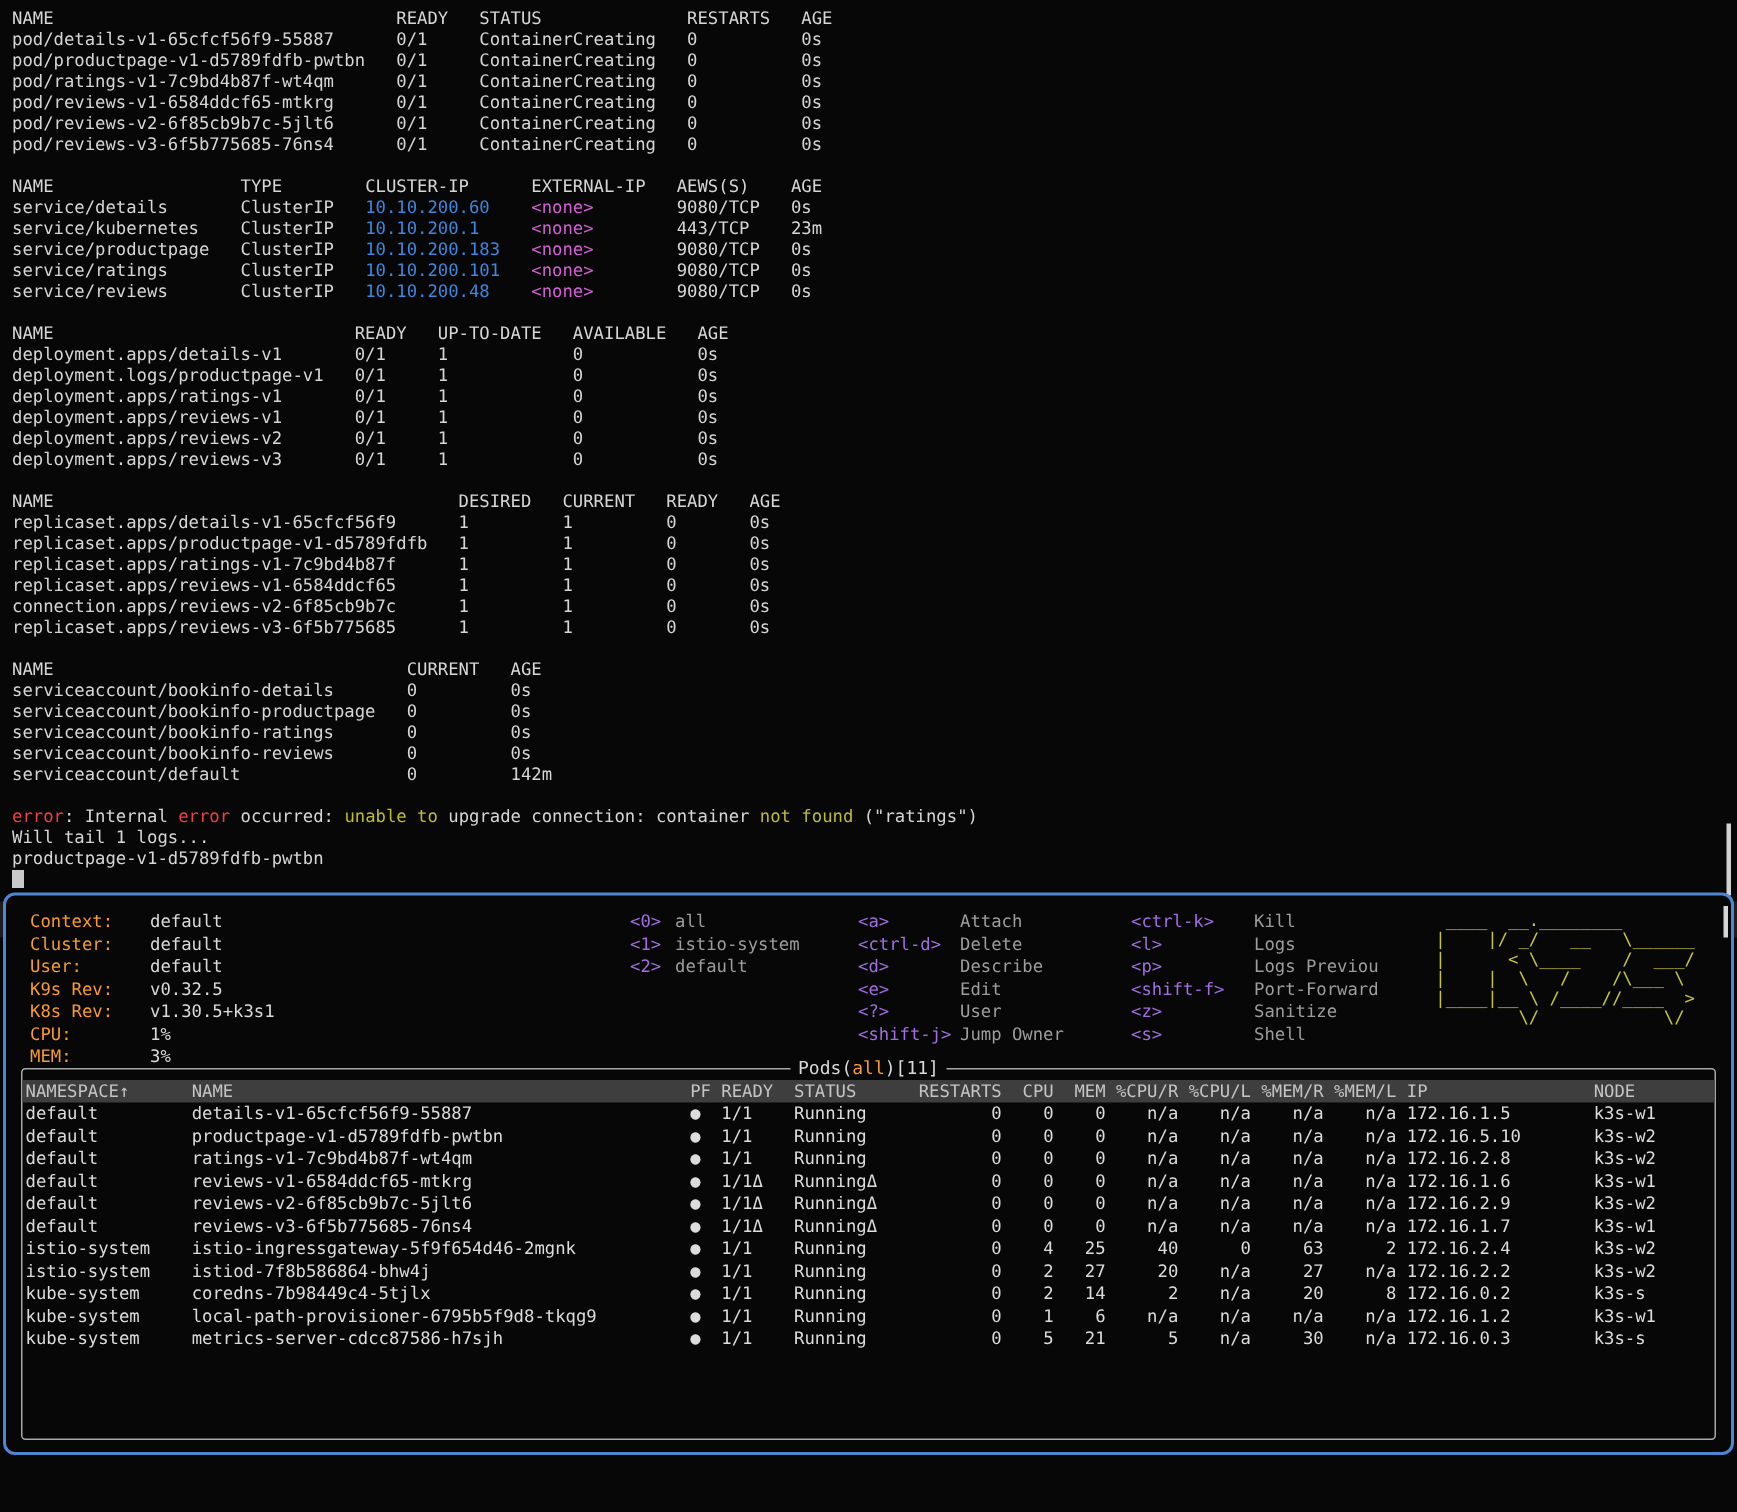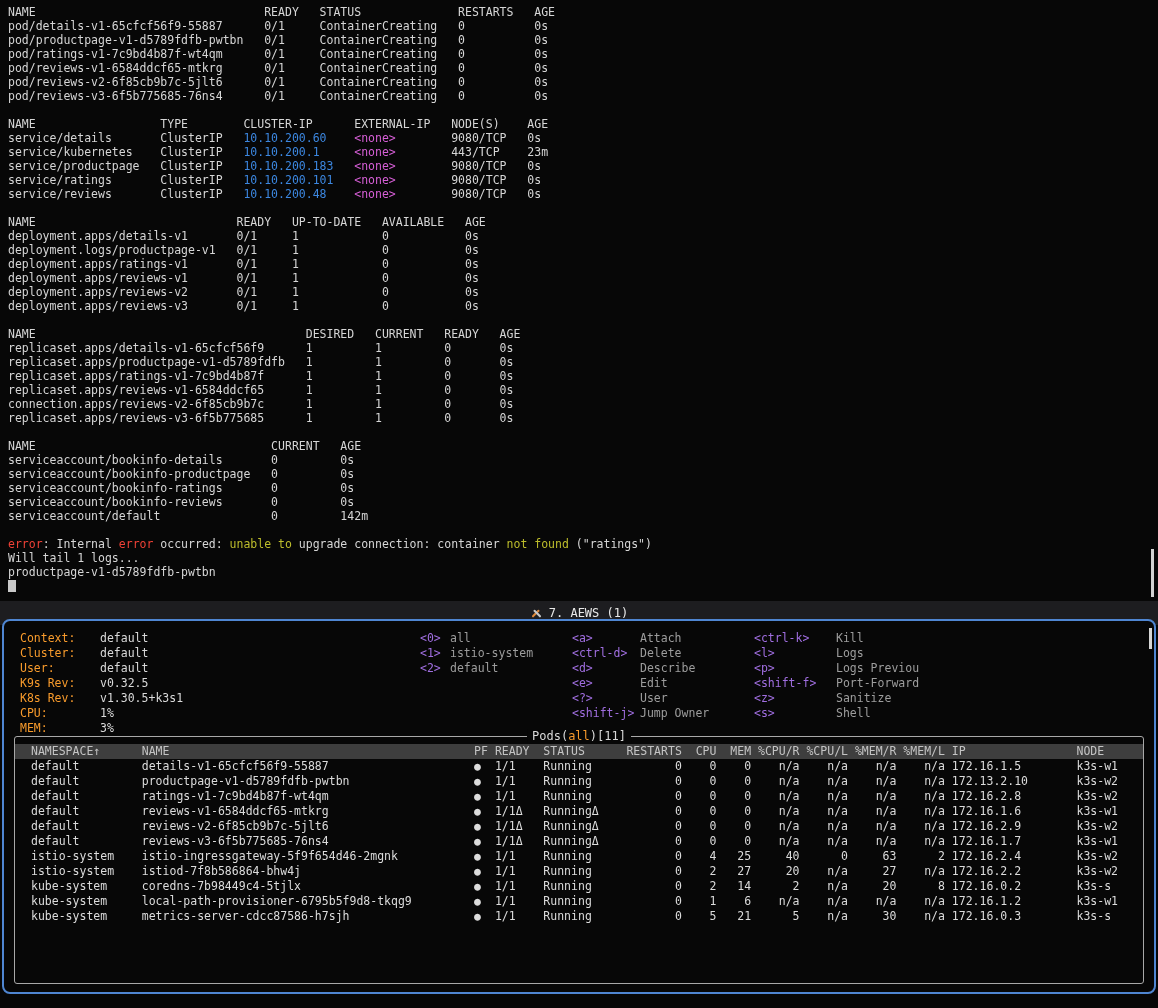--- a/index.html
+++ b/index.html
@@ -8,21 +8,21 @@
        font-family:"DejaVu Sans Mono",monospace;}
   .term{position:absolute;left:0;top:0;width:1115px;height:601px;padding:5px 10px 0 8px;
         font-size:11.5px;line-height:14px;color:var(--fg);overflow:hidden;}
   .tline{white-space:pre;}
   .tblock{margin-bottom:14px;}
   .cursor{display:inline-block;width:8px;height:12px;background:#c9c9c9;margin-top:1px;}
   .scroll-top{position:absolute;right:4px;top:549px;width:3px;height:48px;background:#d2d2d2;}
   .statusbar{position:absolute;left:0;top:601px;width:1158px;height:24px;background:#1d1d20;
              display:flex;align-items:center;justify-content:center;font-size:12px;color:#e9e9e9;}
   .tab{display:flex;align-items:center;gap:6px;padding:2px 8px;cursor:default;}
-  .k9s-frame{position:absolute;left:2px;top:619px;width:1154px;height:375px;
+  .k9s-frame{position:absolute;left:2px;top:595px;width:1154px;height:375px;
              border:2px solid var(--border-blue);border-radius:8px;background:var(--bg);}
   .k9s-scroll{position:absolute;right:2px;top:7px;width:3px;height:21px;background:#d6d6d6;}
   .k9s-header{position:relative;height:113px;font-size:11.5px;line-height:15px;}
   .info-row{white-space:pre;}
   .info-col{position:absolute;left:16px;top:10px;}
   .info-row .lbl{display:inline-block;width:80px;color:var(--orange);}
   .info-row .val{color:#dadada;}
   .hk-row{white-space:pre;}
   .ns-col{position:absolute;left:416px;top:10px;}
   .ns-col .key{display:inline-block;width:30px;}
@@ -32,40 +32,40 @@
   .menu2 .key{display:inline-block;width:82px;}
   .key{color:var(--violet);}
   .mlabel{color:#9d9d9d;}
   .logo{position:absolute;right:24px;top:10px;margin:0;color:var(--logo-yellow);
         font-size:11.5px;line-height:13px;}
   .panel{position:absolute;left:10px;right:10px;top:115px;bottom:8px;
          border:1px solid #a8a8a8;border-radius:3px;}
   .panel-title{position:absolute;top:-8px;left:50%;transform:translateX(-50%);background:var(--bg);
                padding:0 5px;font-size:12px;color:#d9d9d9;white-space:pre;}
   .ktable{margin-top:7px;font-size:11.5px;line-height:15px;color:var(--k9s-fg);}
-  .krow{white-space:pre;padding-left:16px;}
+  .krow{white-space:pre;padding-left:2px;}
   .khead{background:var(--header-bg);color:#c4c4c4;}
   .c-red{color:var(--red)} .c-yellow{color:var(--yellow)} .c-blue{color:var(--blue)}
   .c-magenta{color:var(--magenta)} .c-orange{color:var(--orange)}
 </style>
 </head>
 <body>
 
 <div class="term">
   <div class="tblock">
       <div class="tline"><span>NAME                                 </span><span>READY   </span><span>STATUS              </span><span>RESTARTS   </span><span>AGE   </span></div>
       <div class="tline"><span>pod/details-v1-65cfcf56f9-55887      </span><span>0/1     </span><span>ContainerCreating   </span><span>0          </span><span>0s    </span></div>
       <div class="tline"><span>pod/productpage-v1-d5789fdfb-pwtbn   </span><span>0/1     </span><span>ContainerCreating   </span><span>0          </span><span>0s    </span></div>
       <div class="tline"><span>pod/ratings-v1-7c9bd4b87f-wt4qm      </span><span>0/1     </span><span>ContainerCreating   </span><span>0          </span><span>0s    </span></div>
       <div class="tline"><span>pod/reviews-v1-6584ddcf65-mtkrg      </span><span>0/1     </span><span>ContainerCreating   </span><span>0          </span><span>0s    </span></div>
       <div class="tline"><span>pod/reviews-v2-6f85cb9b7c-5jlt6      </span><span>0/1     </span><span>ContainerCreating   </span><span>0          </span><span>0s    </span></div>
       <div class="tline"><span>pod/reviews-v3-6f5b775685-76ns4      </span><span>0/1     </span><span>ContainerCreating   </span><span>0          </span><span>0s    </span></div>
     </div>
   <div class="tblock">
-      <div class="tline"><span>NAME                  </span><span>TYPE        </span><span>CLUSTER-IP      </span><span>EXTERNAL-IP   </span><span>NODE(S)    </span><span>AGE   </span></div>
+      <div class="tline"><span>NAME                  </span><span>TYPE        </span><span>CLUSTER-IP      </span><span>EXTERNAL-IP   </span><span>AEWS(S)    </span><span>AGE   </span></div>
       <div class="tline"><span>service/details       </span><span>ClusterIP   </span><span class="c-blue">10.10.200.60    </span><span class="c-magenta">&lt;none&gt;        </span><span>9080/TCP   </span><span>0s    </span></div>
       <div class="tline"><span>service/kubernetes    </span><span>ClusterIP   </span><span class="c-blue">10.10.200.1     </span><span class="c-magenta">&lt;none&gt;        </span><span>443/TCP    </span><span>23m   </span></div>
       <div class="tline"><span>service/productpage   </span><span>ClusterIP   </span><span class="c-blue">10.10.200.183   </span><span class="c-magenta">&lt;none&gt;        </span><span>9080/TCP   </span><span>0s    </span></div>
       <div class="tline"><span>service/ratings       </span><span>ClusterIP   </span><span class="c-blue">10.10.200.101   </span><span class="c-magenta">&lt;none&gt;        </span><span>9080/TCP   </span><span>0s    </span></div>
       <div class="tline"><span>service/reviews       </span><span>ClusterIP   </span><span class="c-blue">10.10.200.48    </span><span class="c-magenta">&lt;none&gt;        </span><span>9080/TCP   </span><span>0s    </span></div>
     </div>
   <div class="tblock">
       <div class="tline"><span>NAME                             </span><span>READY   </span><span>UP-TO-DATE   </span><span>AVAILABLE   </span><span>AGE   </span></div>
       <div class="tline"><span>deployment.apps/details-v1       </span><span>0/1     </span><span>1            </span><span>0           </span><span>0s    </span></div>
       <div class="tline"><span>deployment.logs/productpage-v1   </span><span>0/1     </span><span>1            </span><span>0           </span><span>0s    </span></div>
@@ -138,27 +138,33 @@
         <div class="hk-row"><span class="key">&lt;shift-j&gt;</span><span class="mlabel">Jump Owner</span></div>
       </div>
     <div class="menu2">
         <div class="hk-row"><span class="key">&lt;ctrl-k&gt;</span><span class="mlabel">Kill</span></div>
         <div class="hk-row"><span class="key">&lt;l&gt;</span><span class="mlabel">Logs</span></div>
         <div class="hk-row"><span class="key">&lt;p&gt;</span><span class="mlabel">Logs Previou</span></div>
         <div class="hk-row"><span class="key">&lt;shift-f&gt;</span><span class="mlabel">Port-Forward</span></div>
         <div class="hk-row"><span class="key">&lt;z&gt;</span><span class="mlabel">Sanitize</span></div>
         <div class="hk-row"><span class="key">&lt;s&gt;</span><span class="mlabel">Shell</span></div>
       </div>
+    <pre class="logo"> ____  __.________
+|    |/ _/   __   \______
+|      &lt; \____    /  ___/
+|    |  \   /    /\___ \
+|____|__ \ /____//____  &gt;
+        \/            \/</pre>
   </div>
   <div class="panel">
     <div class="panel-title"><span>Pods(</span><span class="c-orange">all</span><span>)[</span><span>11</span><span>]</span></div>
     <div class="ktable">
         <div class="krow khead">NAMESPACE↑      NAME                                            PF READY  STATUS      RESTARTS  CPU  MEM %CPU/R %CPU/L %MEM/R %MEM/L IP                NODE  </div>
         <div class="krow">default         details-v1-65cfcf56f9-55887                     ●  1/1    Running            0    0    0    n/a    n/a    n/a    n/a 172.16.1.5        k3s-w1</div>
-        <div class="krow">default         productpage-v1-d5789fdfb-pwtbn                  ●  1/1    Running            0    0    0    n/a    n/a    n/a    n/a 172.13.2.10       k3s-w2</div>
+        <div class="krow">default         productpage-v1-d5789fdfb-pwtbn                  ●  1/1    Running            0    0    0    n/a    n/a    n/a    n/a 172.16.5.10       k3s-w2</div>
         <div class="krow">default         ratings-v1-7c9bd4b87f-wt4qm                     ●  1/1    Running            0    0    0    n/a    n/a    n/a    n/a 172.16.2.8        k3s-w2</div>
         <div class="krow">default         reviews-v1-6584ddcf65-mtkrg                     ●  1/1Δ   RunningΔ           0    0    0    n/a    n/a    n/a    n/a 172.16.1.6        k3s-w1</div>
         <div class="krow">default         reviews-v2-6f85cb9b7c-5jlt6                     ●  1/1Δ   RunningΔ           0    0    0    n/a    n/a    n/a    n/a 172.16.2.9        k3s-w2</div>
         <div class="krow">default         reviews-v3-6f5b775685-76ns4                     ●  1/1Δ   RunningΔ           0    0    0    n/a    n/a    n/a    n/a 172.16.1.7        k3s-w1</div>
         <div class="krow">istio-system    istio-ingressgateway-5f9f654d46-2mgnk           ●  1/1    Running            0    4   25     40      0     63      2 172.16.2.4        k3s-w2</div>
         <div class="krow">istio-system    istiod-7f8b586864-bhw4j                         ●  1/1    Running            0    2   27     20    n/a     27    n/a 172.16.2.2        k3s-w2</div>
         <div class="krow">kube-system     coredns-7b98449c4-5tjlx                         ●  1/1    Running            0    2   14      2    n/a     20      8 172.16.0.2        k3s-s </div>
         <div class="krow">kube-system     local-path-provisioner-6795b5f9d8-tkqg9         ●  1/1    Running            0    1    6    n/a    n/a    n/a    n/a 172.16.1.2        k3s-w1</div>
         <div class="krow">kube-system     metrics-server-cdcc87586-h7sjh                  ●  1/1    Running            0    5   21      5    n/a     30    n/a 172.16.0.3        k3s-s </div>
       </div>

